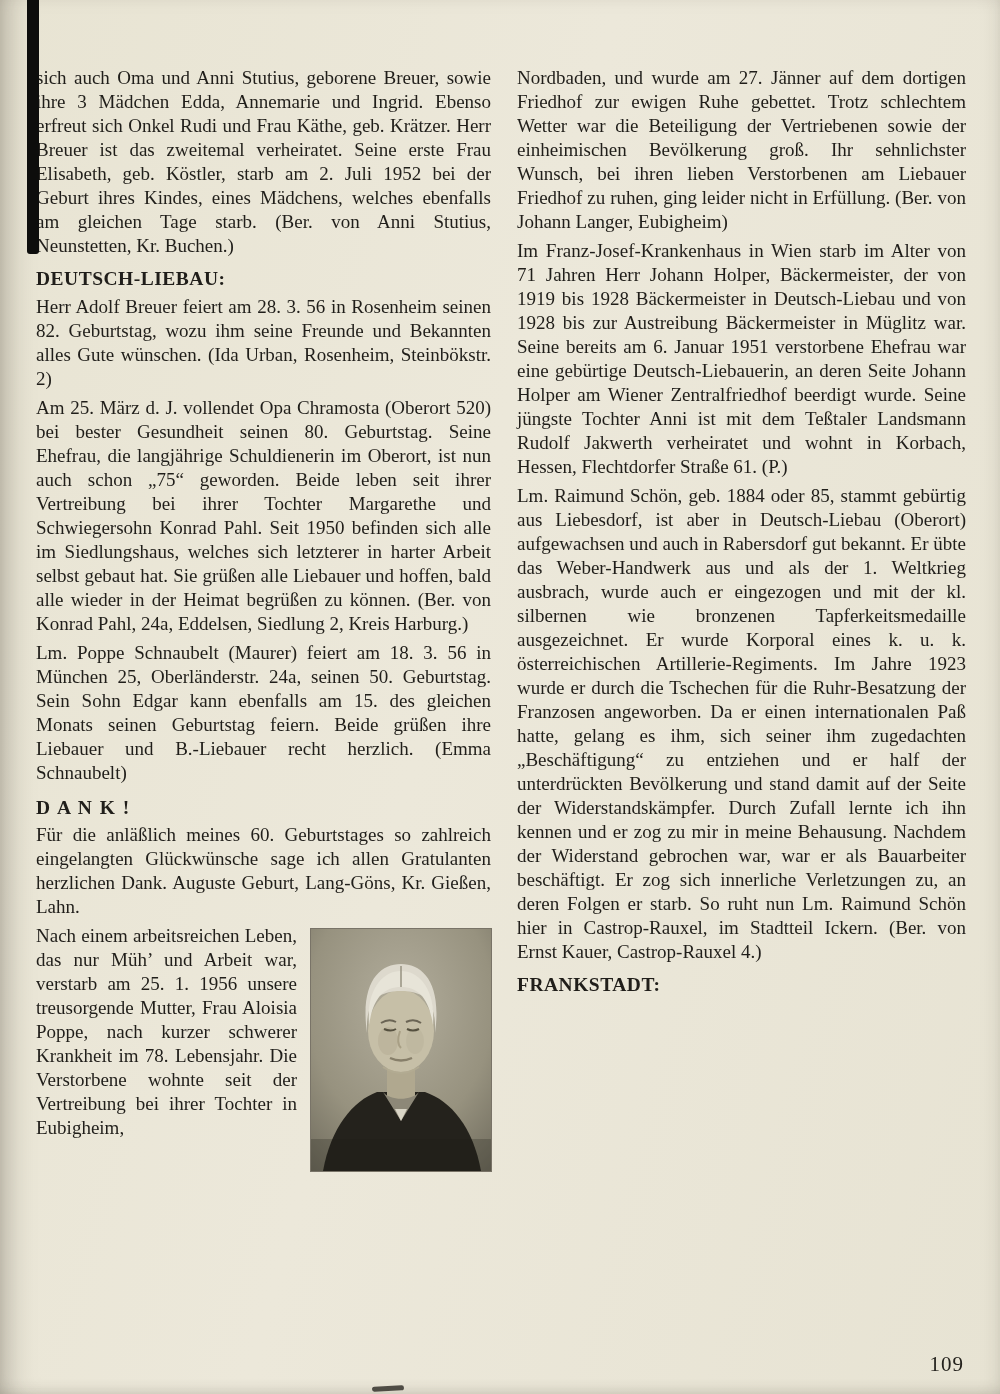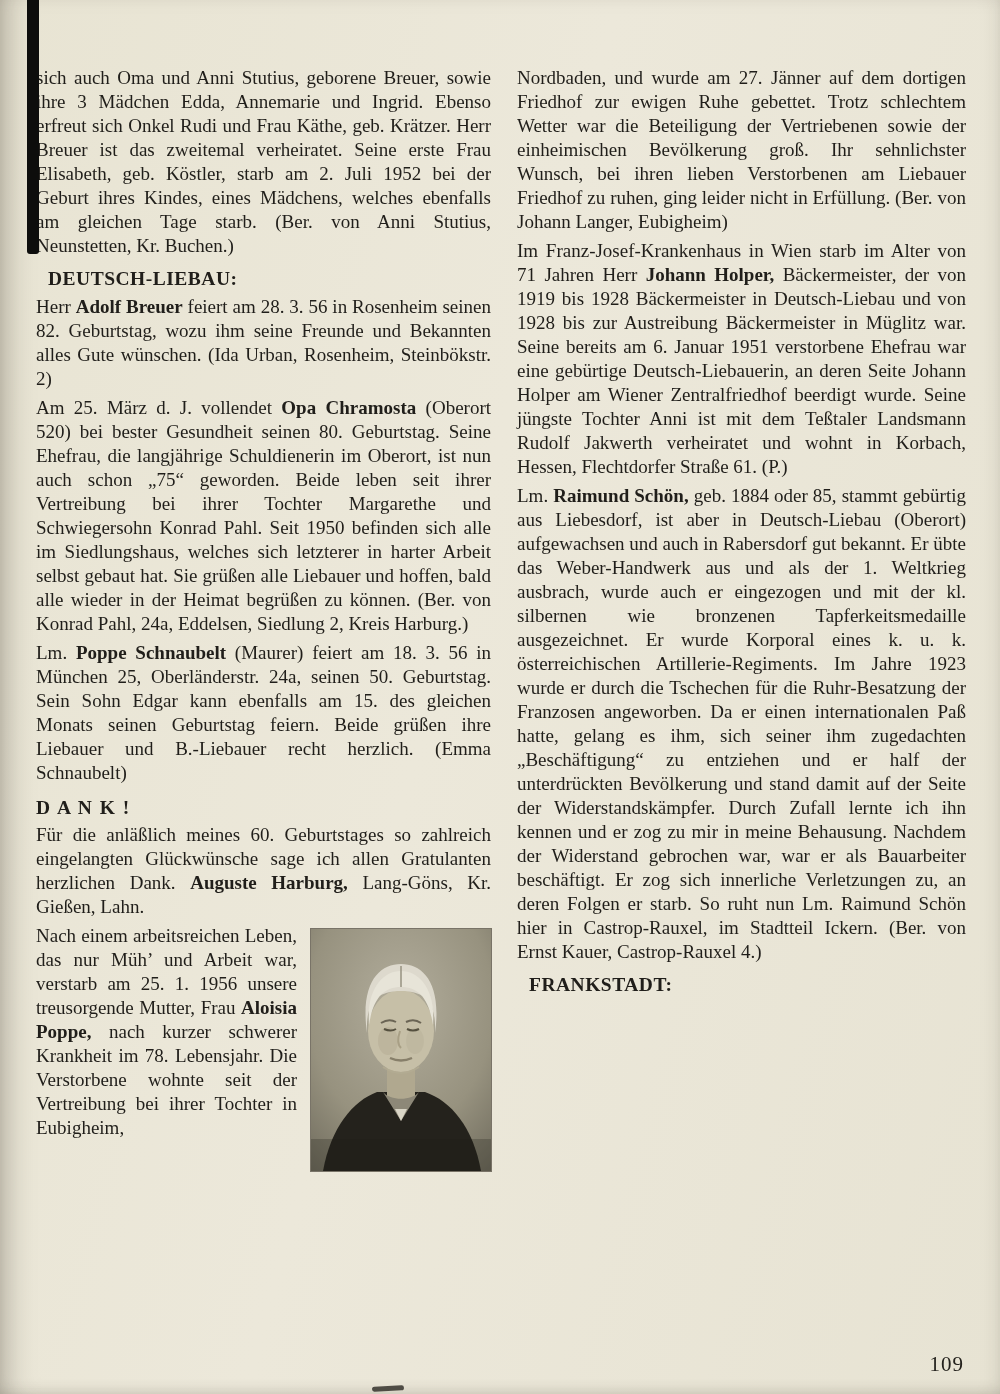--- a/index.html
+++ b/index.html
@@ -57,31 +57,31 @@
     -webkit-hyphens: auto;
   }
   .col-left  { width: 455px; }
   .col-right { width: 449px; }
   p.para {
     margin: 0 0 5px 0;
   }
   h2.heading {
     font-size: 19.5px;
     line-height: 24px;
-    margin: 9px 0 4px 12px;
+    margin: 9px 0 4px 0;
     font-weight: bold;
     letter-spacing: .5px;
     text-align: left;
   }
   h2.dank {
     font-weight: bold;
     letter-spacing: 1.5px;
     margin: 11px 0 3px 0;
   }
-  b { font-weight: bold; }
+  b { font-weight: normal; }
   .obit { overflow: visible; }
   .photo-wrap {
     float: right;
     width: 180px;
     height: 242px;
     margin: 5px 0 4px 14px;
     outline: 1px solid rgba(60,55,45,.55);
     box-shadow: 0 0 0 1px rgba(120,112,95,.35), inset 0 0 14px rgba(30,28,22,.25);
     background: #8f8b7d;
   }
@@ -108,21 +108,21 @@
       <p class="para">sich auch Oma und Anni Stutius, geborene Breuer, sowie ihre 3 Mädchen Edda, Annemarie und Ingrid. Ebenso erfreut sich Onkel Rudi und Frau Käthe, geb. Krätzer. Herr Breuer ist das zweitemal verheiratet. Seine erste Frau Elisabeth, geb. Köstler, starb am 2. Juli 1952 bei der Geburt ihres Kindes, eines Mädchens, welches ebenfalls am gleichen Tage starb. (Ber. von Anni Stutius, Neunstetten, Kr. Buchen.)</p>
 
       <h2 class="heading">DEUTSCH-LIEBAU:</h2>
 
       <p class="para">Herr <b>Adolf Breuer</b> feiert am 28. 3. 56 in Rosenheim seinen 82. Geburtstag, wozu ihm seine Freunde und Bekannten alles Gute wünschen. (Ida Urban, Rosenheim, Steinbökstr. 2)</p>
       <p class="para">Am 25. März d. J. vollendet <b>Opa Chramosta</b> (Oberort 520) bei bester Gesundheit seinen 80. Geburtstag. Seine Ehefrau, die langjährige Schuldienerin im Oberort, ist nun auch schon „75“ geworden. Beide leben seit ihrer Vertreibung bei ihrer Tochter Margarethe und Schwiegersohn Konrad Pahl. Seit 1950 befinden sich alle im Siedlungshaus, welches sich letzterer in harter Arbeit selbst gebaut hat. Sie grüßen alle Liebauer und hoffen, bald alle wieder in der Heimat begrüßen zu können. (Ber. von Konrad Pahl, 24a, Eddelsen, Siedlung 2, Kreis Harburg.)</p>
       <p class="para">Lm. <b>Poppe Schnaubelt</b> (Maurer) feiert am 18. 3. 56 in München 25, Oberländerstr. 24a, seinen 50. Geburtstag. Sein Sohn Edgar kann ebenfalls am 15. des gleichen Monats seinen Geburtstag feiern. Beide grüßen ihre Liebauer und B.-Liebauer recht herzlich. (Emma Schnaubelt)</p>
 
       <h2 class="heading dank">D A N K !</h2>
 
-      <p class="para">Für die anläßlich meines 60. Geburtstages so zahlreich eingelangten Glückwünsche sage ich allen Gratulanten herzlichen Dank. <b>Auguste Harburg,</b> Lang-Göns, Kr. Gießen, Lahn.</p>
+      <p class="para">Für die anläßlich meines 60. Geburtstages so zahlreich eingelangten Glückwünsche sage ich allen Gratulanten herzlichen Dank. <b>Auguste Geburt,</b> Lang-Göns, Kr. Gießen, Lahn.</p>
 
       <div class="obit">
         <span class="photo-wrap">
           <svg viewBox="0 0 180 242" width="180" height="242" aria-hidden="true">
             <defs>
               <radialGradient id="pbg" cx="0.5" cy="0.32" r="0.85">
                 <stop offset="0" stop-color="#b2ad9c"></stop>
                 <stop offset="0.6" stop-color="#97927f"></stop>
                 <stop offset="1" stop-color="#6e6a5c"></stop>
               </radialGradient>

